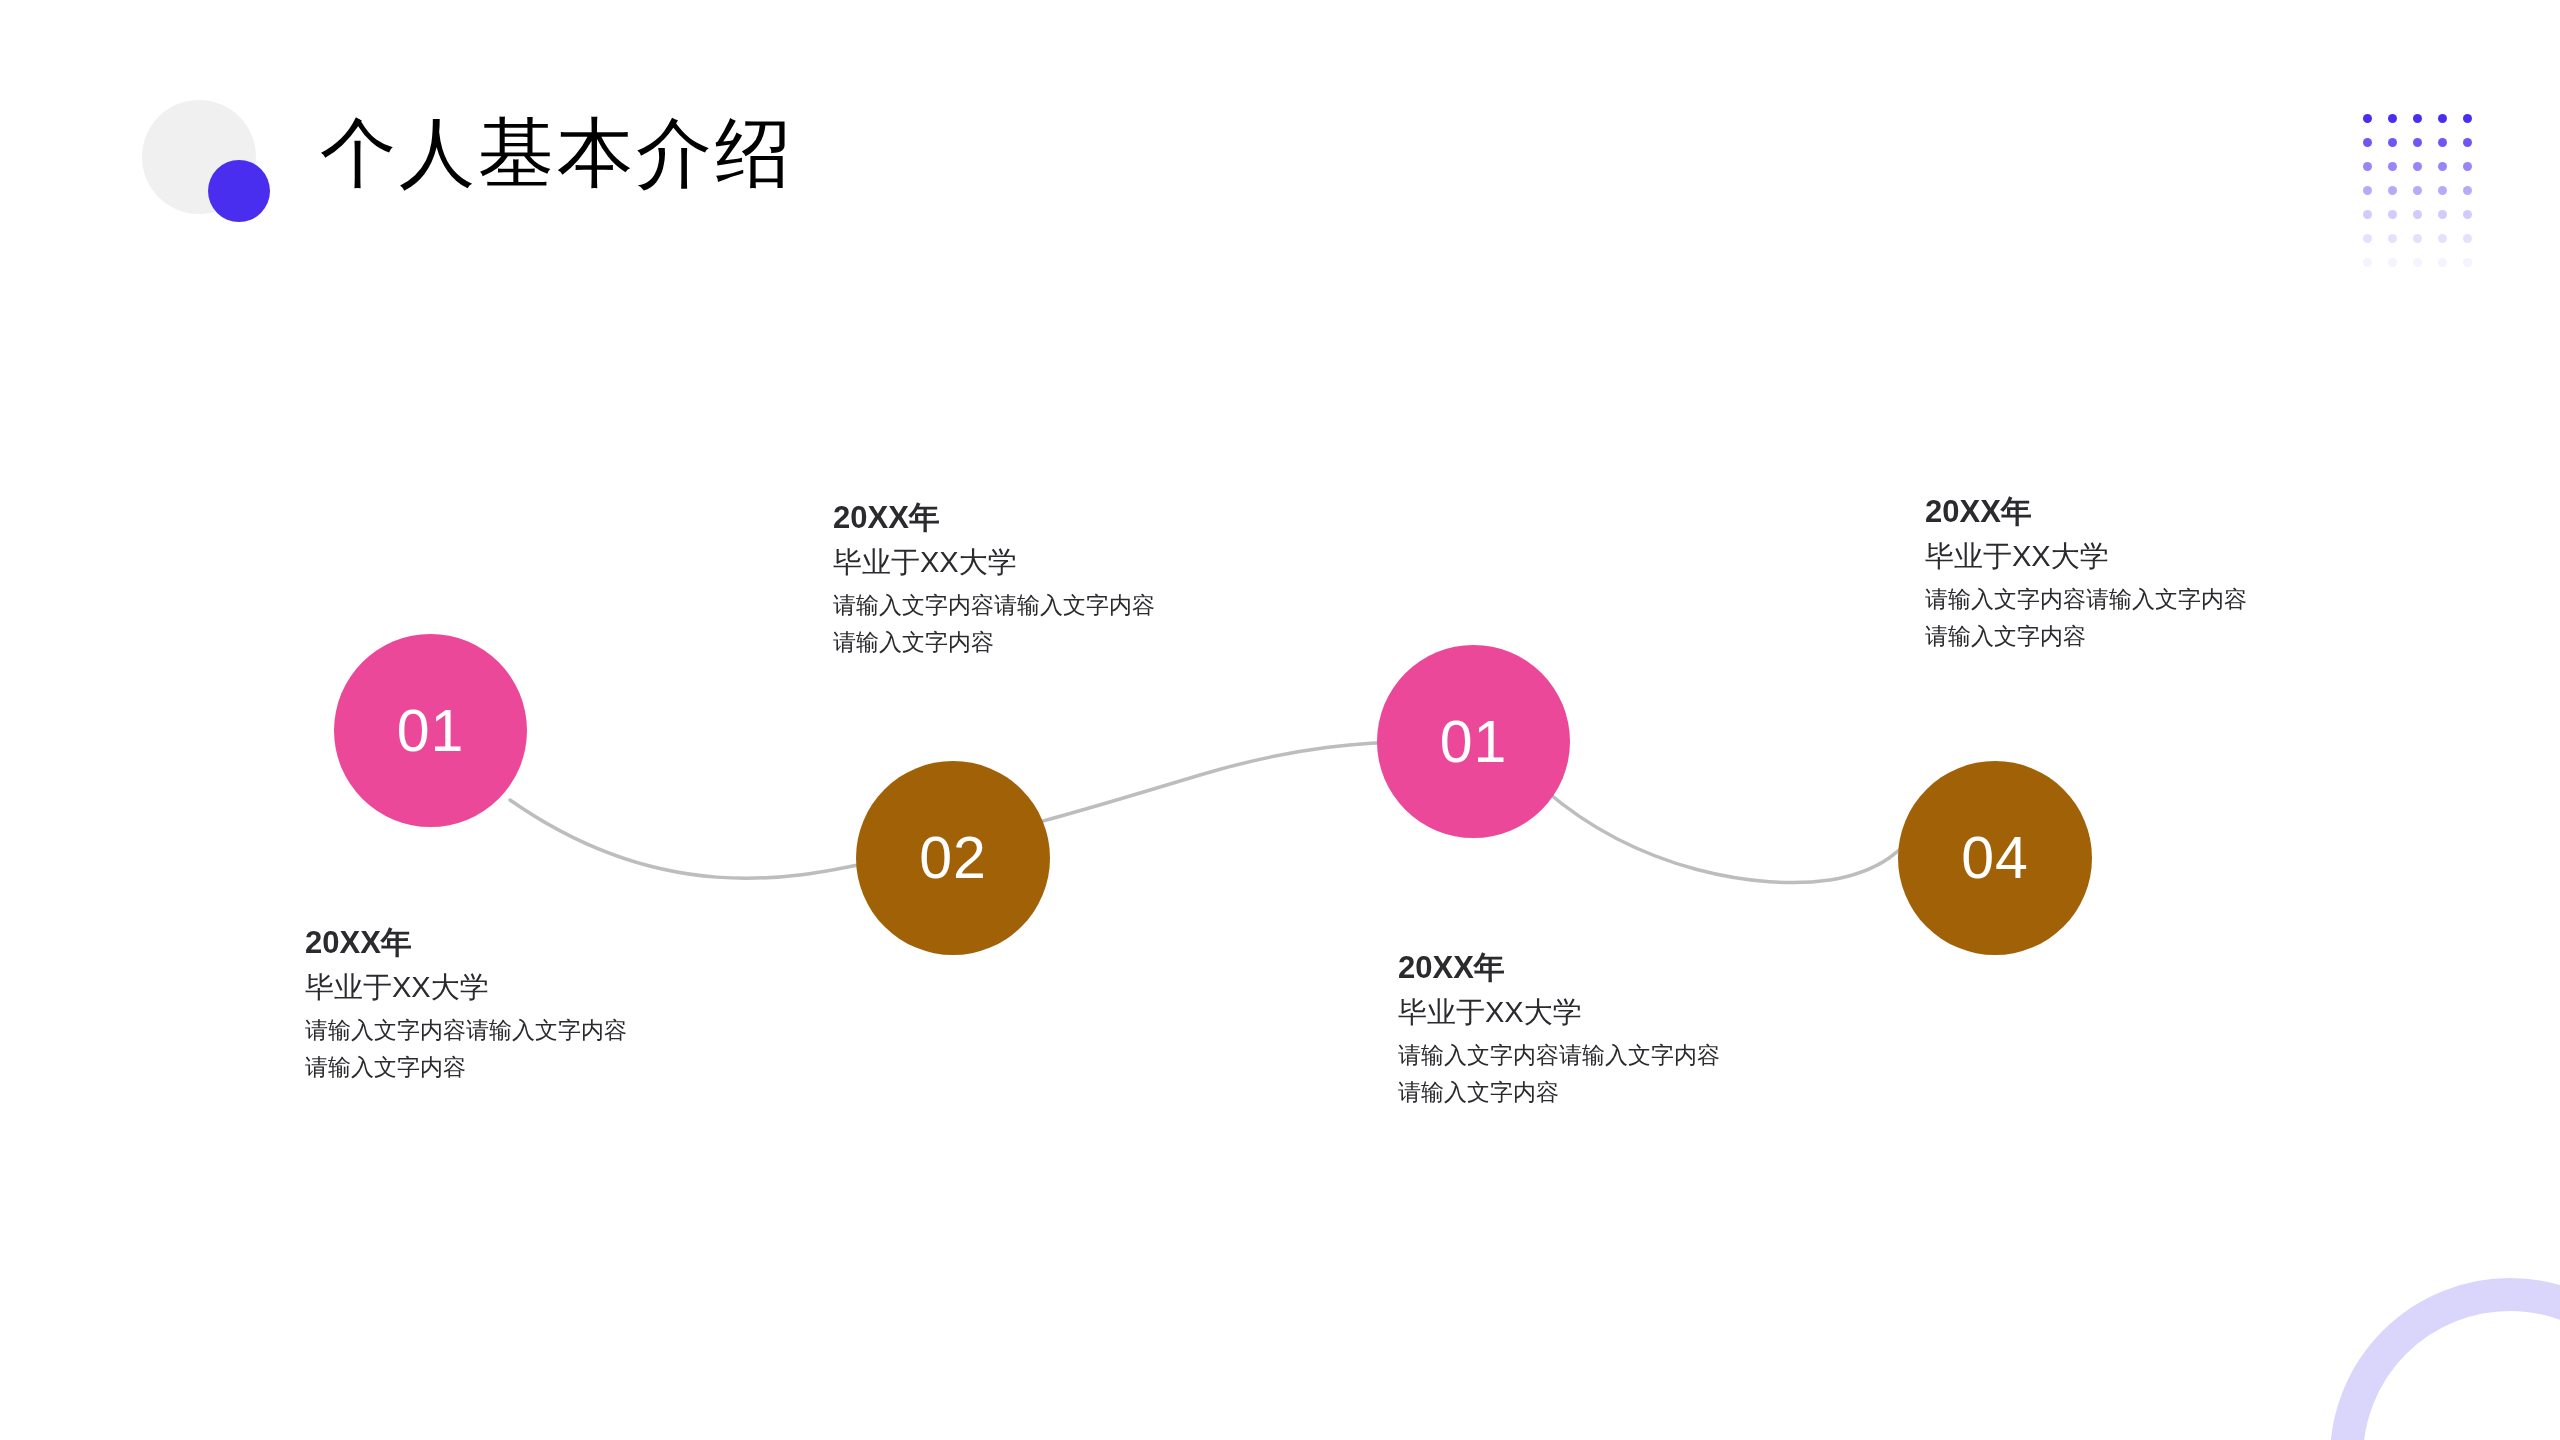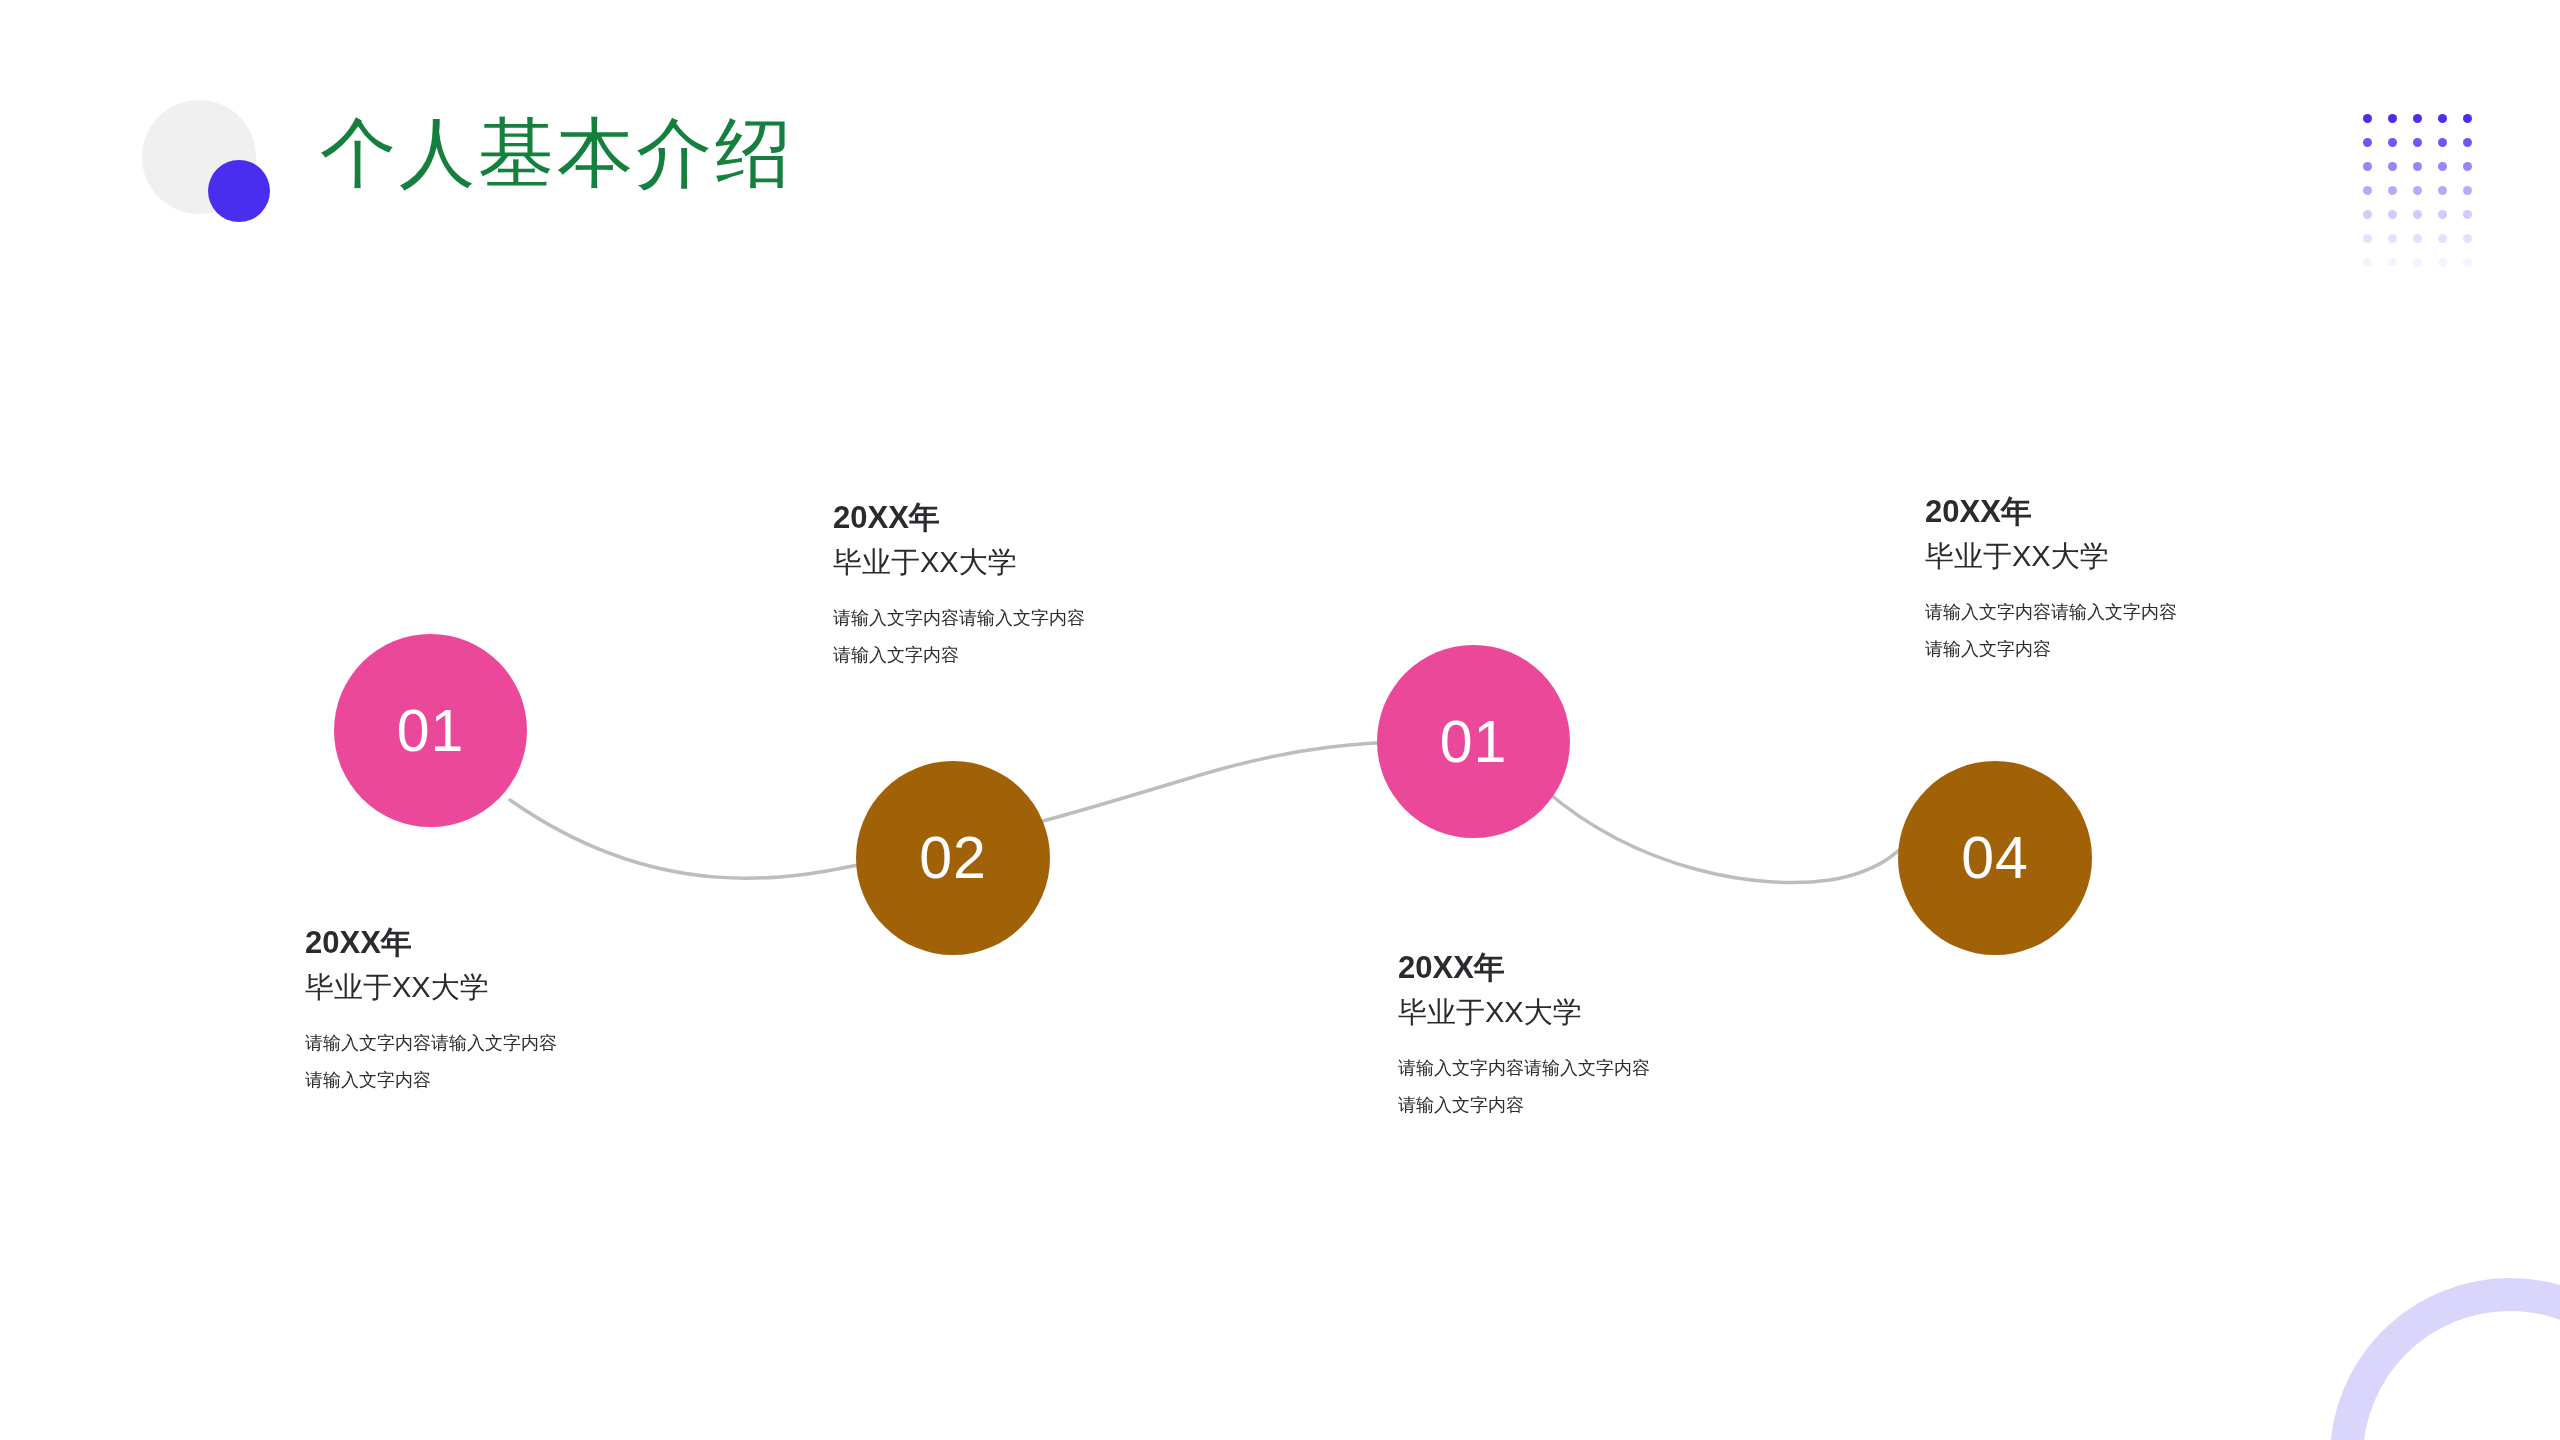--- a/index.html
+++ b/index.html
@@ -52,21 +52,21 @@
     background: #4a2ef0;
   }
   .page-title {
     position: absolute;
     left: 320px;
     top: 107px;
     font-family: "Liberation Serif", "DejaVu Serif", serif;
     font-size: 76px;
     line-height: 92px;
     letter-spacing: 3px;
-    color: #15803d;
+    color: #000000;
     white-space: nowrap;
   }
 
   
   .dot-grid {
     position: absolute;
     left: 2363px;
     top: 106px;
     width: 124px;
     height: 158px;
@@ -151,25 +151,25 @@
     white-space: nowrap;
   }
   .info-school {
     font-size: 29px;
     font-weight: normal;
     color: #2b2b2f;
     line-height: 44px;
     white-space: nowrap;
   }
   .info-desc {
-    font-size: 18px;
+    font-size: 23px;
     font-weight: 400;
     color: #2b2b2f;
     line-height: 37px;
-    margin-top: 16px;
+    margin-top: 3px;
   }
   .info-desc .line { white-space: nowrap; }
 
   .info-01 { left: 305px; top: 921px; }
   .info-02 { left: 833px; top: 496px; }
   .info-03 { left: 1398px; top: 946px; }
   .info-04 { left: 1925px; top: 490px; }
 </style>
 </head>
 <body>

